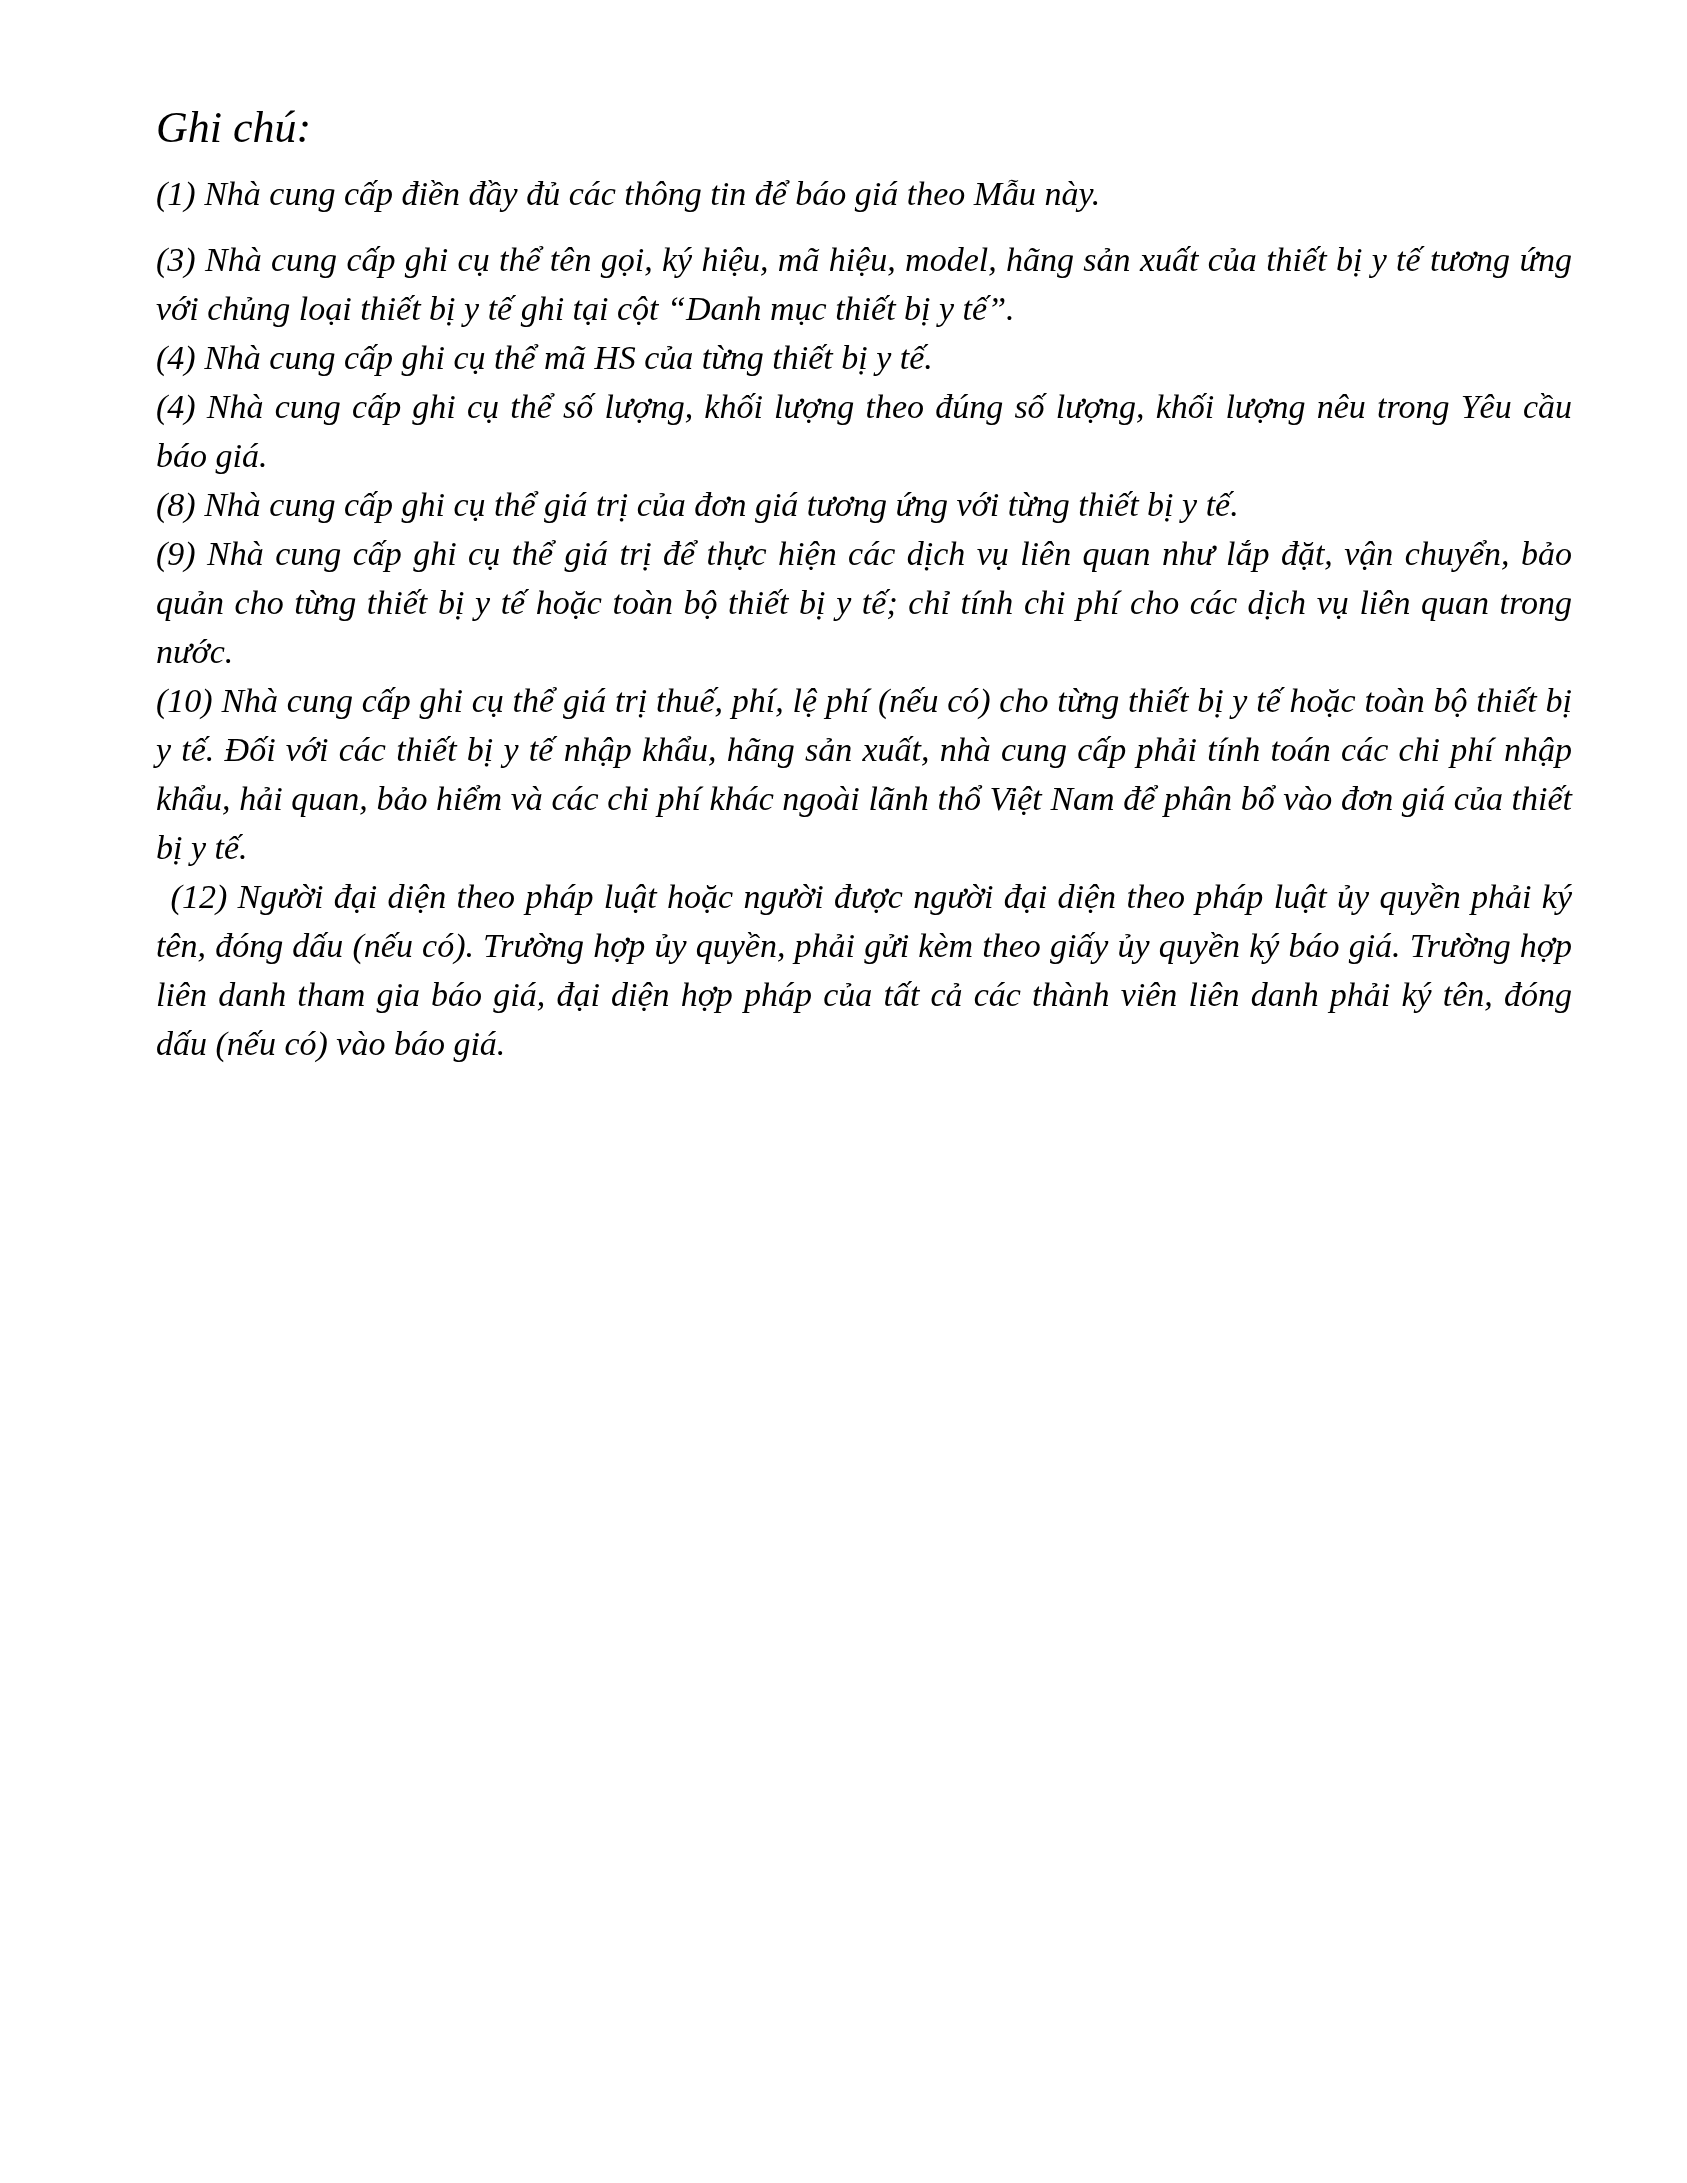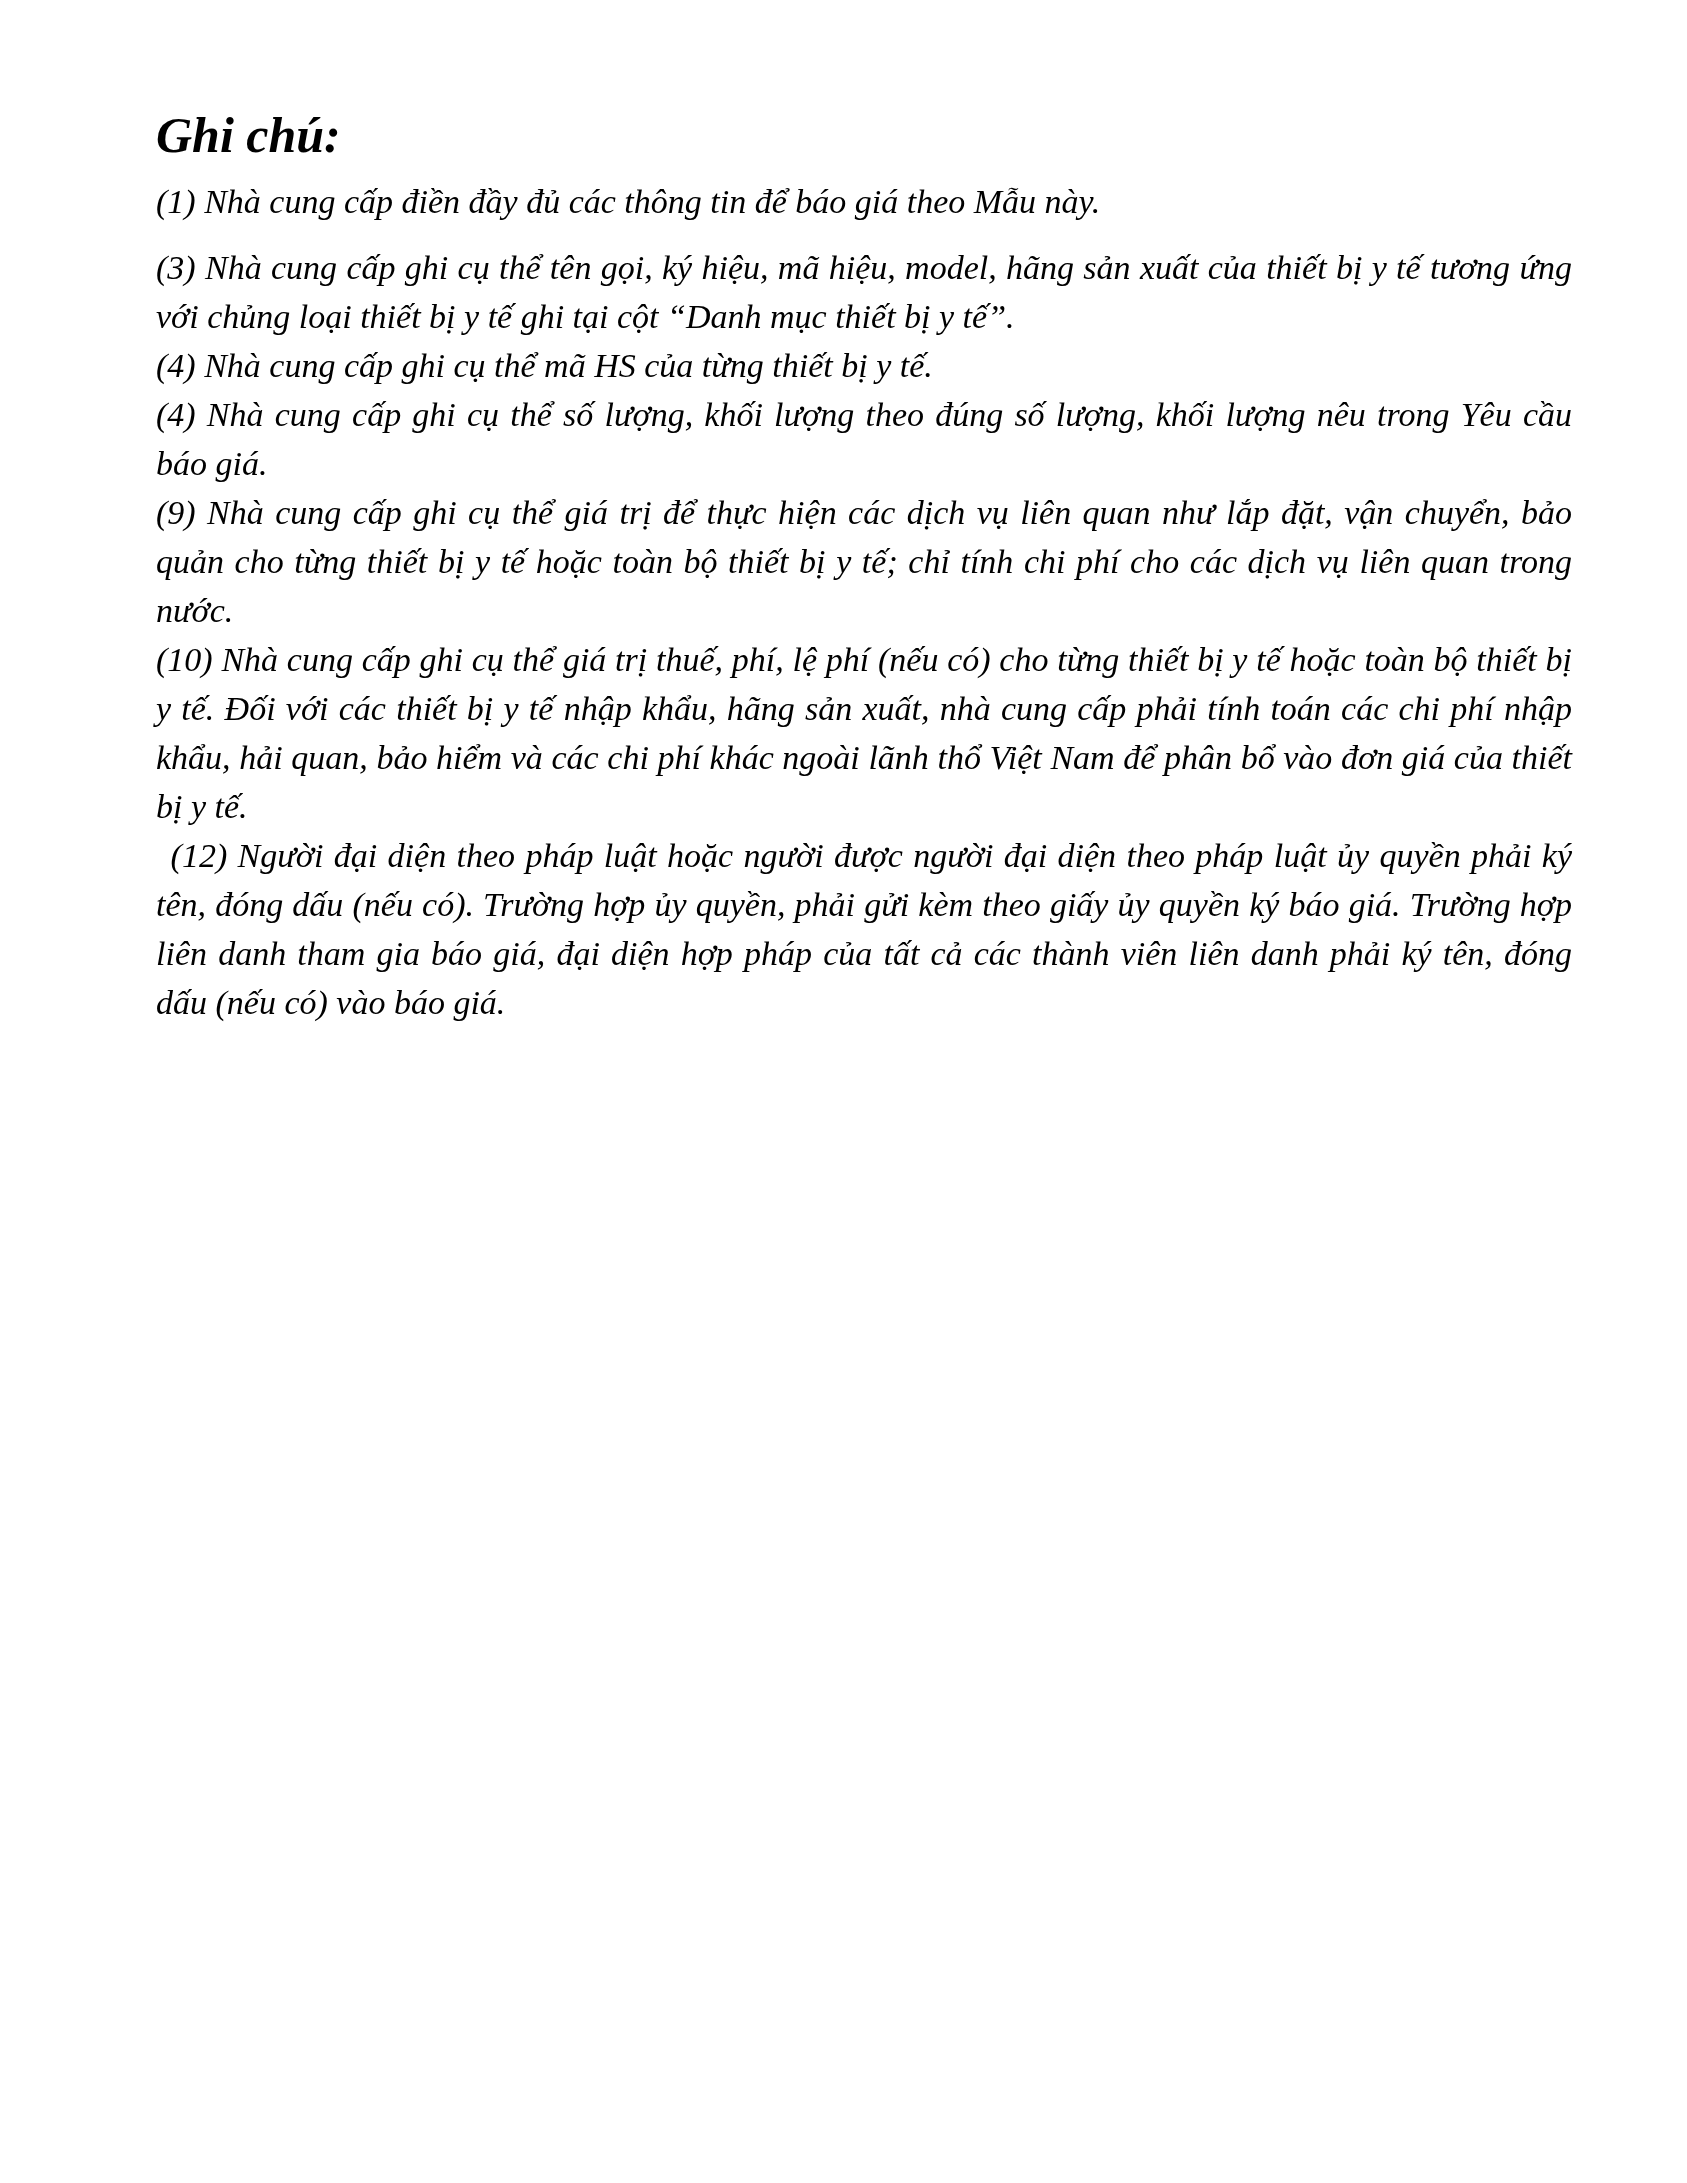--- a/index.html
+++ b/index.html
@@ -16,25 +16,25 @@
     font-family: "Liberation Serif", "DejaVu Serif", serif;
     color: #000000;
   }
   .content {
     position: absolute;
     left: 156px;
     top: 99px;
     width: 1416px;
   }
   .notes-heading {
-    font-size: 50px;
+    font-size: 44px;
     line-height: 49px;
-    font-weight: bold;
+    font-weight: normal;
     font-style: italic;
-    margin: 12px 0 17px 0;
+    margin: 4px 0 17px 0;
   }
   .note {
     font-size: 34px;
     line-height: 49px;
     font-style: italic;
     text-align: justify;
     margin: 0;
   }
   .note.after-gap {
     margin-bottom: 17px;
@@ -47,18 +47,19 @@
 <body>
 
 <div class="page">
   <div class="content">
     <p class="notes-heading">Ghi chú:</p>
 
     <p class="note after-gap">(1) Nhà cung cấp điền đầy đủ các thông tin để báo giá theo Mẫu này.</p>
     <p class="note">(3) Nhà cung cấp ghi cụ thể tên gọi, ký hiệu, mã hiệu, model, hãng sản xuất của thiết bị y tế tương ứng với chủng loại thiết bị y tế ghi tại cột “Danh mục thiết bị y tế”.</p>
     <p class="note">(4) Nhà cung cấp ghi cụ thể mã HS của từng thiết bị y tế.</p>
     <p class="note">(4) Nhà cung cấp ghi cụ thể số lượng, khối lượng theo đúng số lượng, khối lượng nêu trong Yêu cầu báo giá.</p>
+    <p class="note">(8) Nhà cung cấp ghi cụ thể giá trị của đơn giá tương ứng với từng thiết bị y tế.</p>
     <p class="note">(9) Nhà cung cấp ghi cụ thể giá trị để thực hiện các dịch vụ liên quan như lắp đặt, vận chuyển, bảo quản cho từng thiết bị y tế hoặc toàn bộ thiết bị y tế; chỉ tính chi phí cho các dịch vụ liên quan trong nước.</p>
     <p class="note">(10) Nhà cung cấp ghi cụ thể giá trị thuế, phí, lệ phí (nếu có) cho từng thiết bị y tế hoặc toàn bộ thiết bị y tế. Đối với các thiết bị y tế nhập khẩu, hãng sản xuất, nhà cung cấp phải tính toán các chi phí nhập khẩu, hải quan, bảo hiểm và các chi phí khác ngoài lãnh thổ Việt Nam để phân bổ vào đơn giá của thiết bị y tế.</p>
     <p class="note indent-sm">(12) Người đại diện theo pháp luật hoặc người được người đại diện theo pháp luật ủy quyền phải ký tên, đóng dấu (nếu có). Trường hợp ủy quyền, phải gửi kèm theo giấy ủy quyền ký báo giá. Trường hợp liên danh tham gia báo giá, đại diện hợp pháp của tất cả các thành viên liên danh phải ký tên, đóng dấu (nếu có) vào báo giá.</p>
   </div>
 </div>
 
 
 </body></html>

